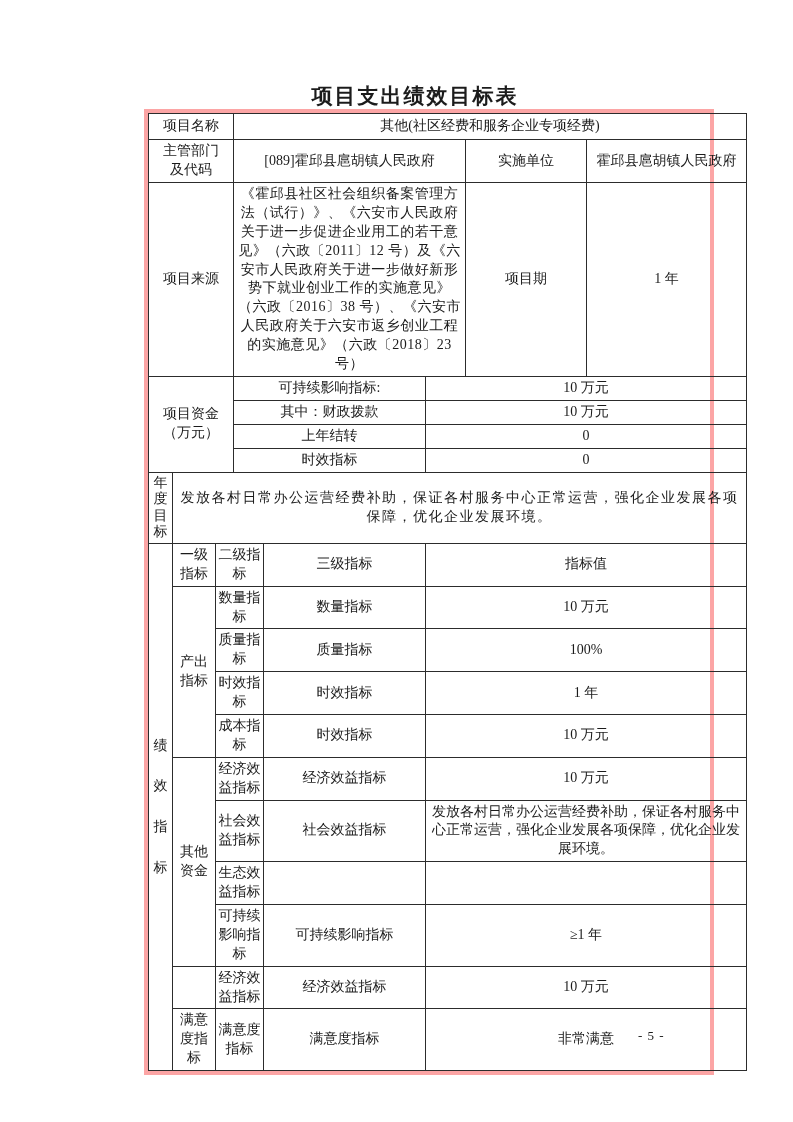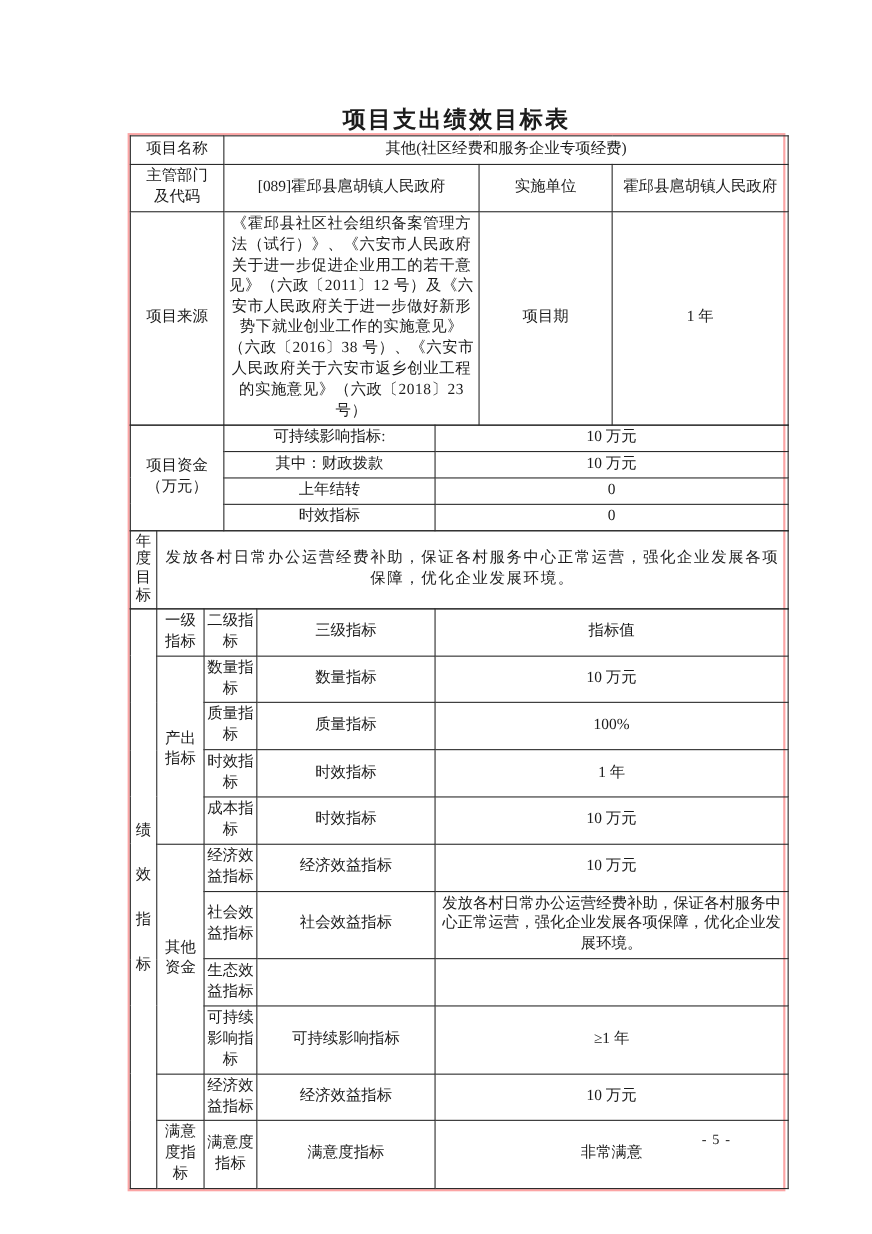--- a/index.html
+++ b/index.html
@@ -1,29 +1,29 @@
 <!DOCTYPE html>
 <html><head>
 <meta charset="utf-8">
 <style>
   html,body{margin:0;padding:0;background:#ffffff;}
   .page{
     position:relative; width:793px; height:1122px; background:#ffffff;
     font-family:"Liberation Serif","DejaVu Serif",serif;
     color:#1b1b1b; overflow:hidden;
   }
-  .content{position:absolute; left:116px; top:96px; width:598px;}
+  .content{position:absolute; left:116px; top:84px; width:598px;}
   .doc-title{
     text-align:center; font-size:21px; font-weight:bold;
     letter-spacing:2px; line-height:1.2;
   }
   .doc-subtitle{
     text-align:center; font-size:13px; letter-spacing:1px; margin-top:7px; margin-bottom:9px;
   }
-  .tblwrap{border:2px solid #fca5a5;}
+  .tblwrap{border:4px solid #fca5a5;margin-left:28px;}
   table.t{border-collapse:collapse; table-layout:fixed; width:598px; margin:0;}
   table.t + table.t{margin-top:-1px;}
   table.t td{
     border:1px solid #2c2c2c; padding:2px; text-align:center; vertical-align:middle;
     font-size:14px; line-height:1.35; overflow:hidden;
   }
   td.prelines{white-space:pre-line;}
   td.srccell{font-size:13px; line-height:1.5; letter-spacing:0.5px; padding:4px 6px;}
   td.fund-left{text-align:left; padding-left:10px;}
   td.fund-val{text-align:right; padding-right:8px;}

